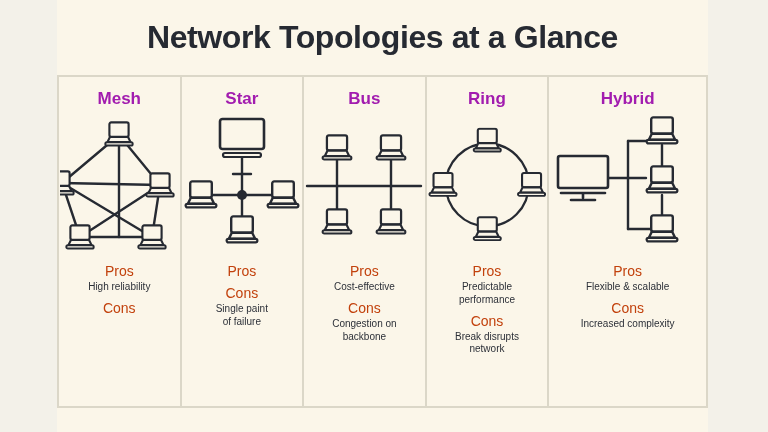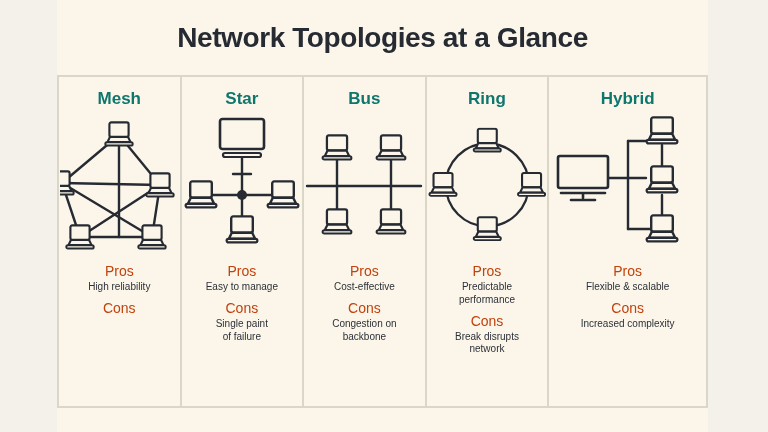--- a/index.html
+++ b/index.html
@@ -1,25 +1,25 @@
 <!DOCTYPE html>
 <html><head>
 <meta charset="utf-8">
 <style>
   html,body{margin:0;padding:0;}
   body{font-family:"Liberation Sans","DejaVu Sans",sans-serif;}
   .stage{position:relative;width:768px;height:432px;background:#f3f1e9;overflow:hidden;}
   .sheet{position:absolute;left:57px;top:0;width:651px;height:432px;background:#fbf6e9;}
   .title-wrap{height:75px;display:flex;align-items:center;justify-content:center;}
-  .title{font-size:28px;font-weight:700;letter-spacing:-0.4px;color:#262a32;margin:16px;}
+  .title{font-size:32px;font-weight:700;letter-spacing:-0.4px;color:#262a32;margin:16px;}
   .cards{display:flex;height:329px;border:2px solid #dbd7c8;}
   .card{flex:1 1 0;text-align:center;overflow:hidden;}
   .card + .card{border-left:2px solid #dbd7c8;}
   .card--hybrid{flex:1.3 1 0;}
-  .col-name{font-size:17px;font-weight:700;color:#0f766e;margin:12px 0 0 0;}
+  .col-name{font-size:17px;font-weight:700;color:#a21caf;margin:12px 0 0 0;}
   .diagram{height:146px;display:flex;align-items:center;justify-content:center;margin-top:2px;overflow:hidden;}
   .pc-label{font-size:14px;font-weight:400;color:#c2410c;margin-top:6px;}
   .pc-label--cons{}
   .pc-text{font-size:10px;line-height:1.28;color:#2c3038;white-space:pre-line;margin-top:2px;padding:0 3px;}
   svg.topo{display:block;}
   svg .wire{stroke:#262a32;stroke-width:2.4;fill:none;stroke-linecap:round;stroke-linejoin:round;}
   svg .dot{fill:#262a32;stroke:none;}
   .defs-holder{position:absolute;width:0;height:0;overflow:hidden;}
 </style>
 </head>
@@ -91,21 +91,20 @@
               <path d="M18 84 L102 84"></path>
             </g>
             <use href="#monitor" x="36" y="6" width="48" height="42"></use>
             <use href="#laptop" x="1" y="69" width="36" height="30"></use>
             <use href="#laptop" x="83" y="69" width="36" height="30"></use>
             <use href="#laptop" x="42" y="104" width="36" height="30"></use>
             <circle class="dot" cx="60" cy="84" r="5"></circle>
           </svg>
         </div>
         <div class="pc-label">Pros</div>
-        <div class="pc-text">Easy to manage</div>
         <div class="pc-label pc-label--cons">Cons</div>
         <div class="pc-text">Single paint
 of failure</div>
       </div>
 
       <div class="card">
         <h2 class="col-name">Bus</h2>
         <div class="diagram">
           <svg class="topo" width="118" height="146" viewBox="0 0 118 146">
             <g class="wire">

